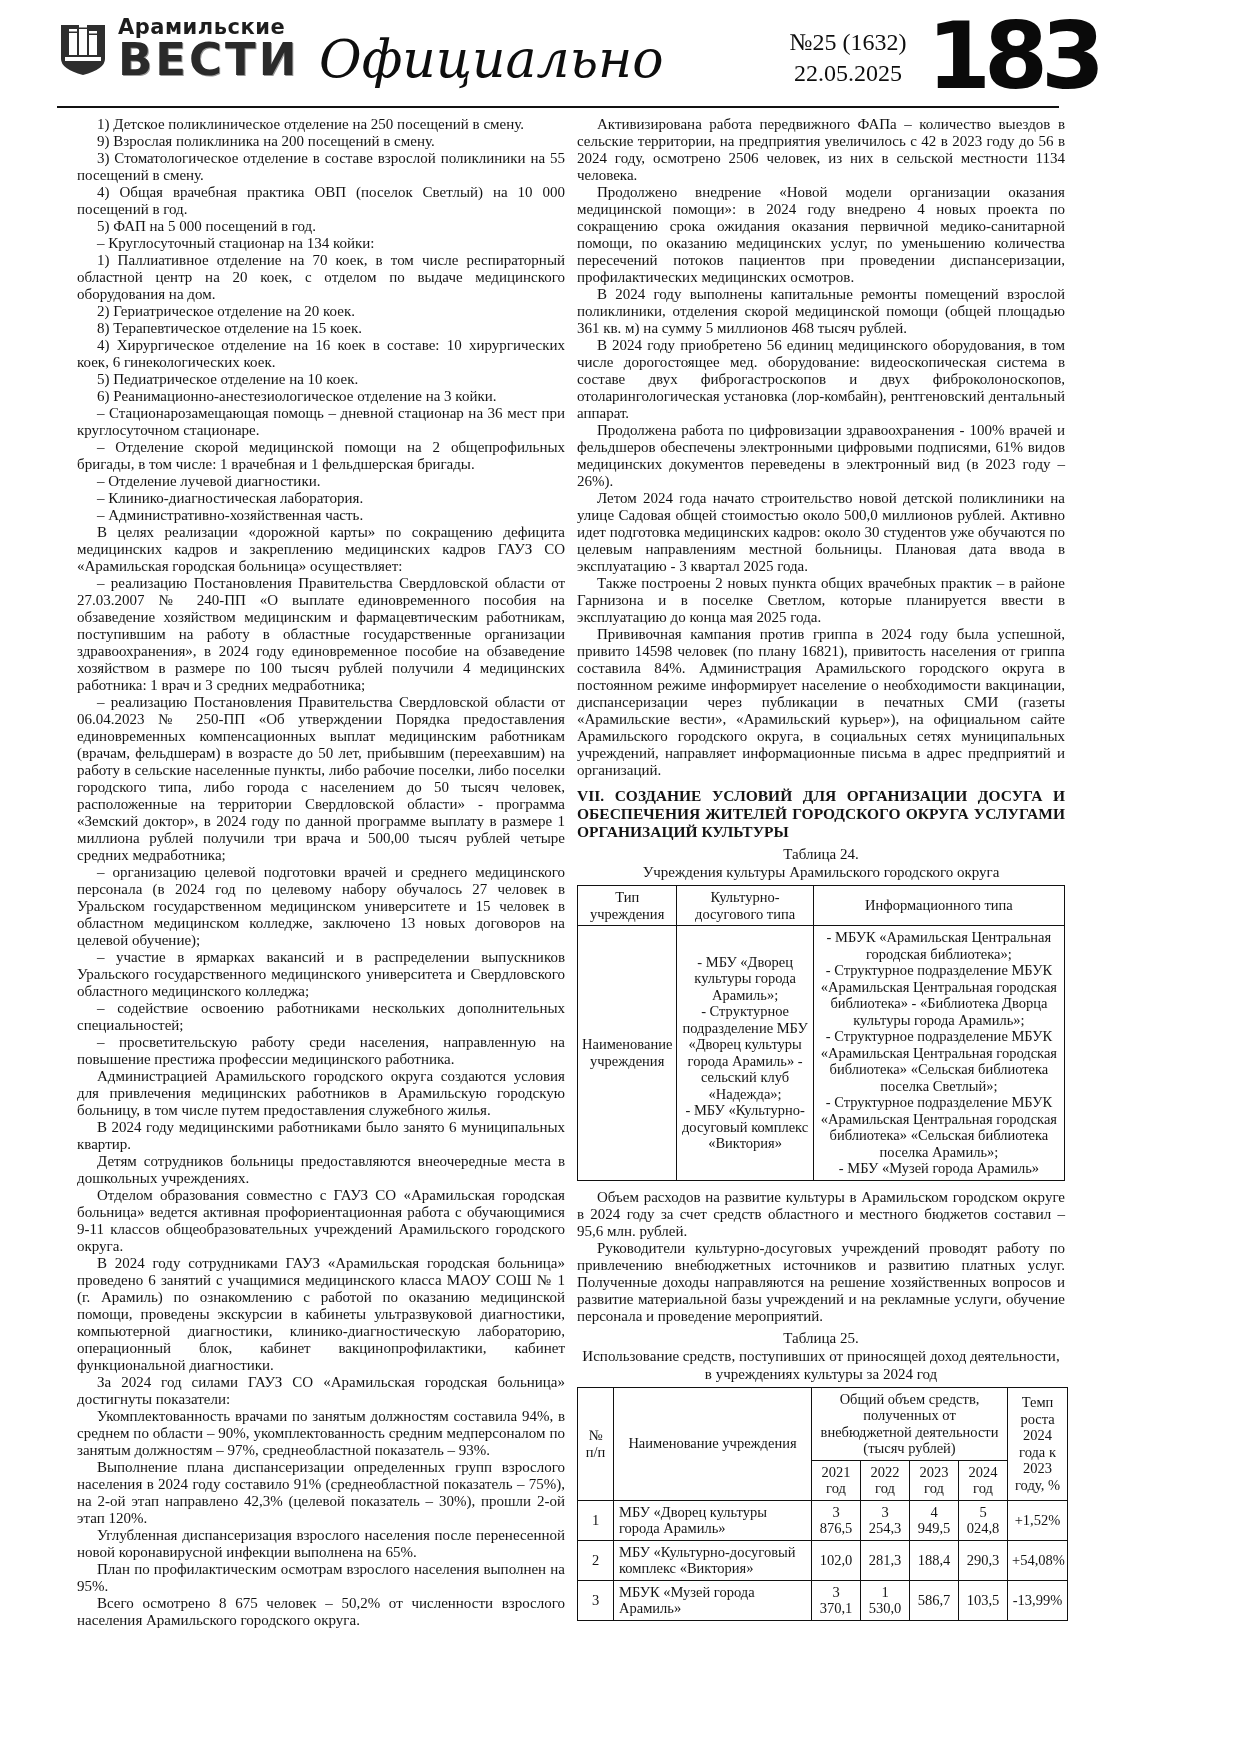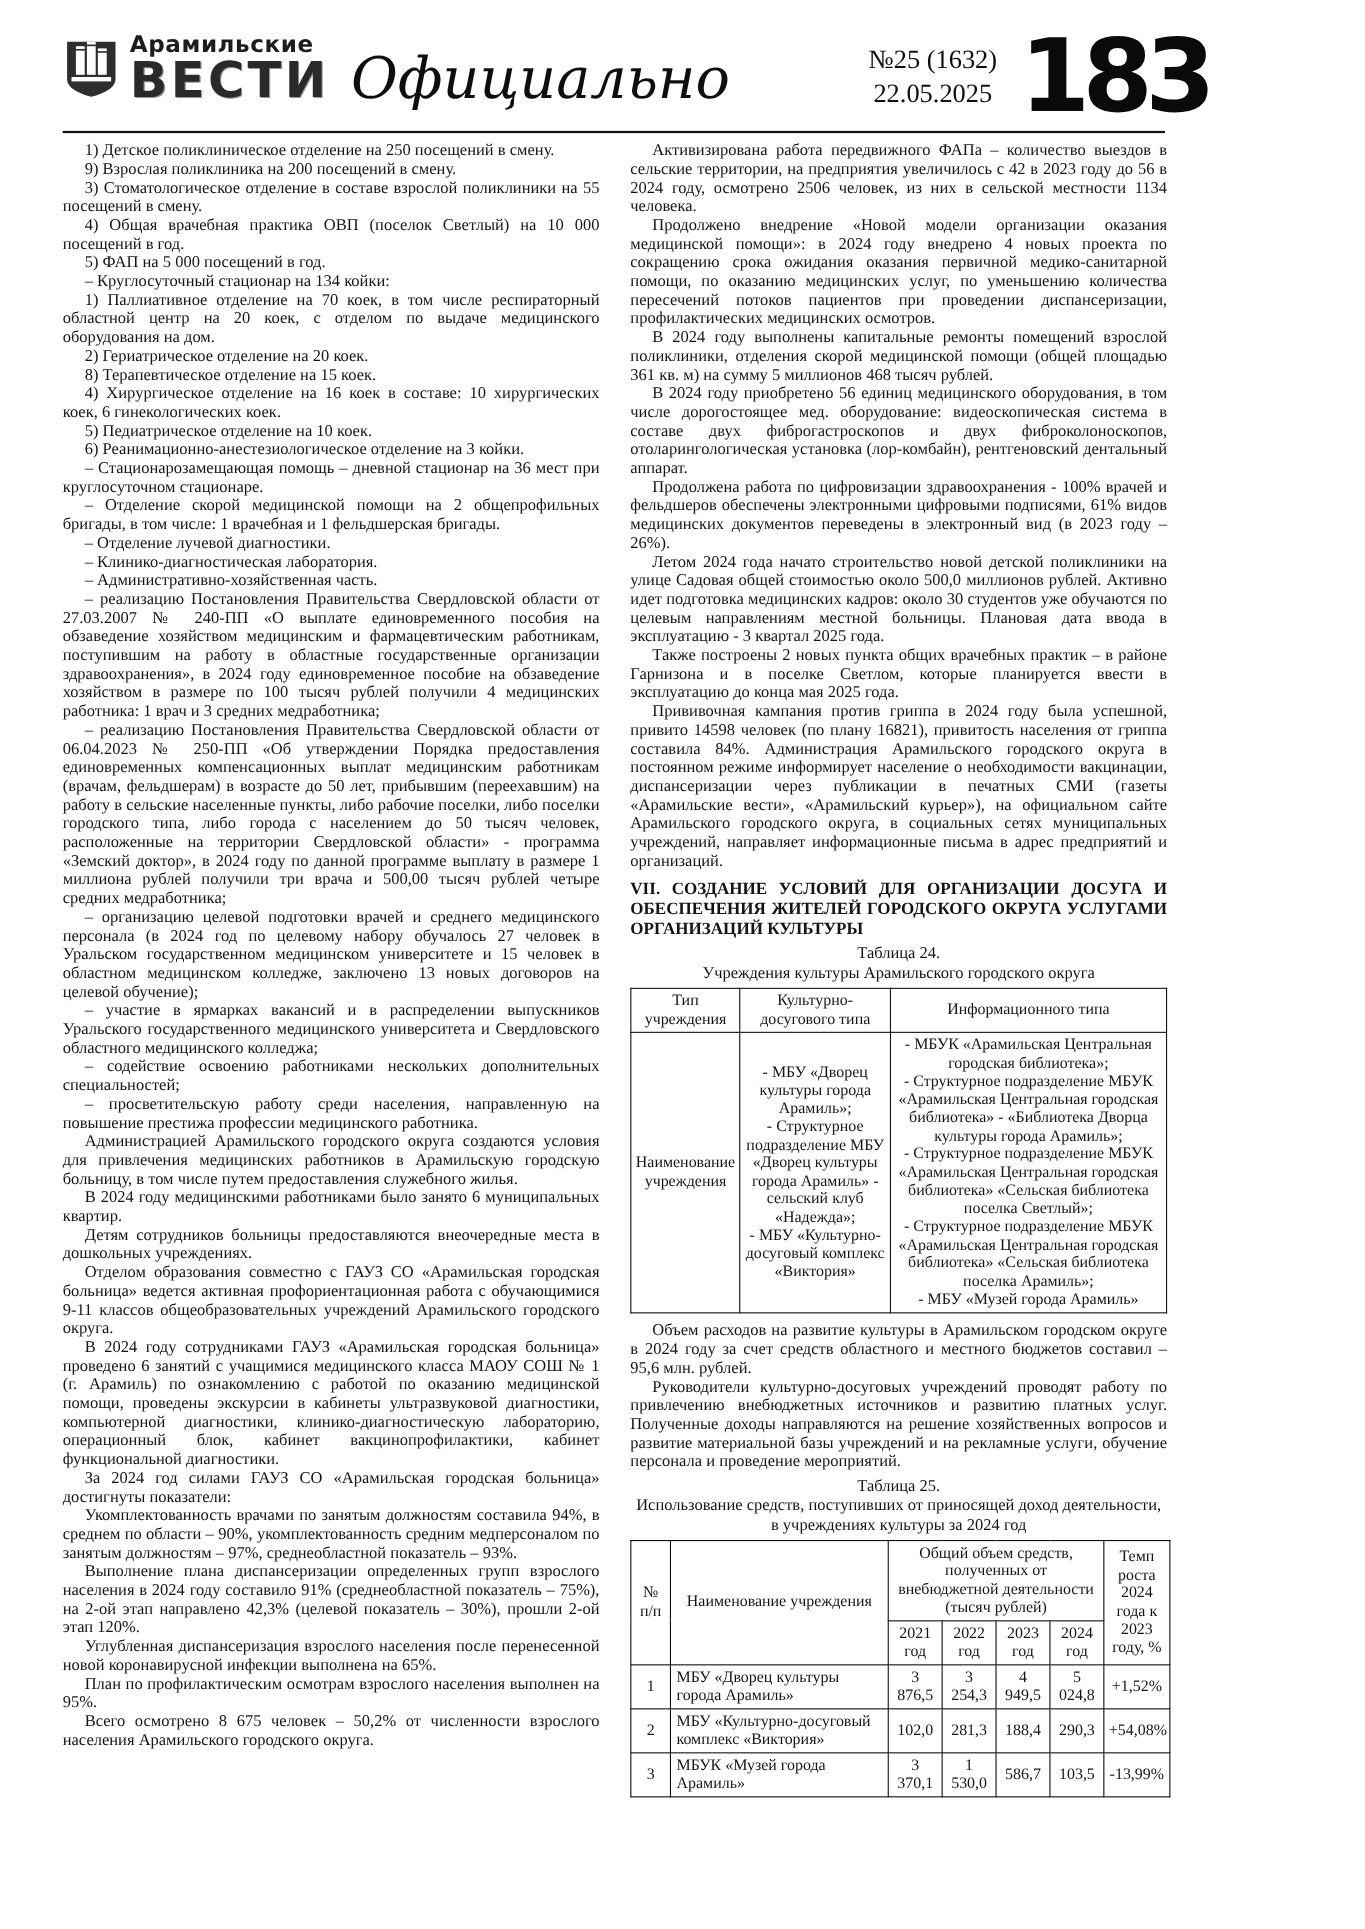--- a/index.html
+++ b/index.html
@@ -3,39 +3,39 @@
 <meta charset="utf-8">
 <style>
   * { margin:0; padding:0; box-sizing:border-box; }
   html,body { background:#ffffff; }
   body {
     width:1241px; height:1754px;
     font-family:"Liberation Serif","DejaVu Serif",serif;
     color:#141414;
     overflow:hidden;
   }
-  .page { position:relative; width:1241px; height:1754px; padding:28px 0 0 57px; overflow:hidden; background:#fff; }
+  .page { position:relative; width:1241px; height:1754px; padding:15px 0 0 57px; overflow:hidden; background:#fff; }
   .content { width:1002px; }
 
   
   .masthead { display:flex; align-items:flex-start; height:88px; }
   .logo { display:flex; align-items:center; gap:9px; width:262px; flex:none; }
   .logo-emblem { flex:none; }
   .logo-emblem svg { display:block; width:52px; height:58px; }
   .logo-text { display:flex; flex-direction:column; }
   .logo-line1 { font-family:"DejaVu Sans","Liberation Sans",sans-serif; font-weight:bold; font-size:21px; letter-spacing:0.5px; color:#1d1d1d; }
   .logo-line2 { font-family:"DejaVu Sans","Liberation Sans",sans-serif; font-weight:bold; font-size:45px; line-height:0.92; letter-spacing:3px; color:#2a2a2a; text-shadow:1px 1px 0 #999; }
   .section-title { flex:1; text-align:left; font-family:"DejaVu Serif","Liberation Serif",serif; font-style:italic; font-size:52px; line-height:88px; color:#0e0e0e; }
   .issue-info { flex:none; width:158px; text-align:center; font-size:24px; line-height:1.3; padding-top:12px; color:#0e0e0e; }
   .page-number { flex:none; width:132px; text-align:right; font-family:"DejaVu Sans","Liberation Sans",sans-serif; font-weight:bold; font-size:92px; line-height:84px; letter-spacing:-7px; color:#0a0a0a; }
 
   .rule { border:none; border-top:2px solid #111; width:1002px; margin:3px 0 8px 0; }
 
   
-  .columns { display:flex; gap:28px; width:1002px; }
+  .columns { display:flex; gap:12px; width:1002px;margin-left:20px; }
   .col { width:488px; flex:none; }
   .body-p { font-size:15px; line-height:17px; text-align:justify; text-indent:20px; }
   .section-heading { font-size:15.5px; line-height:18px; font-weight:bold; text-align:justify; margin:8px 0 4px 0; }
 
   .table-label { font-size:15px; line-height:18px; text-align:center; margin-top:4px; }
   .table-caption { font-size:15px; line-height:18px; text-align:center; }
 
   
   table { border-collapse:collapse; width:100%; margin:4px 0 8px 0; }
   th, td { border:1px solid #111; font-size:14.5px; line-height:16.5px; font-weight:normal; padding:3px 4px; text-align:center; vertical-align:middle; }
@@ -115,20 +115,21 @@
             <p class="body-p">– Стационарозамещающая помощь – дневной стационар на 36 мест при круглосуточном стационаре.</p>
 
             <p class="body-p">– Отделение скорой медицинской помощи на 2 общепрофильных бригады, в том числе: 1 врачебная и 1 фельдшерская бригады.</p>
 
             <p class="body-p">– Отделение лучевой диагностики.</p>
 
             <p class="body-p">– Клинико-диагностическая лаборатория.</p>
 
             <p class="body-p">– Административно-хозяйственная часть.</p>
 
+            <p class="body-p">В целях реализации «дорожной карты» по сокращению дефицита медицинских кадров и закреплению медицинских кадров ГАУЗ СО «Арамильская городская больница» осуществляет:</p>
 
             <p class="body-p">– реализацию Постановления Правительства Свердловской области от 27.03.2007 № 240-ПП «О выплате единовременного пособия на обзаведение хозяйством медицинским и фармацевтическим работникам, поступившим на работу в областные государственные организации здравоохранения», в 2024 году единовременное пособие на обзаведение хозяйством в размере по 100 тысяч рублей получили 4 медицинских работника: 1 врач и 3 средних медработника;</p>
 
             <p class="body-p">– реализацию Постановления Правительства Свердловской области от 06.04.2023 № 250-ПП «Об утверждении Порядка предоставления единовременных компенсационных выплат медицинским работникам (врачам, фельдшерам) в возрасте до 50 лет, прибывшим (переехавшим) на работу в сельские населенные пункты, либо рабочие поселки, либо поселки городского типа, либо города с населением до 50 тысяч человек, расположенные на территории Свердловской области» - программа «Земский доктор», в 2024 году по данной программе выплату в размере 1 миллиона рублей получили три врача и 500,00 тысяч рублей четыре средних медработника;</p>
 
             <p class="body-p">– организацию целевой подготовки врачей и среднего медицинского персонала (в 2024 год по целевому набору обучалось 27 человек в Уральском государственном медицинском университете и 15 человек в областном медицинском колледже, заключено 13 новых договоров на целевой обучение);</p>
 
 
             <p class="body-p">– участие в ярмарках вакансий и в распределении выпускников Уральского государственного медицинского университета и Свердловского областного медицинского колледжа;</p>
 

